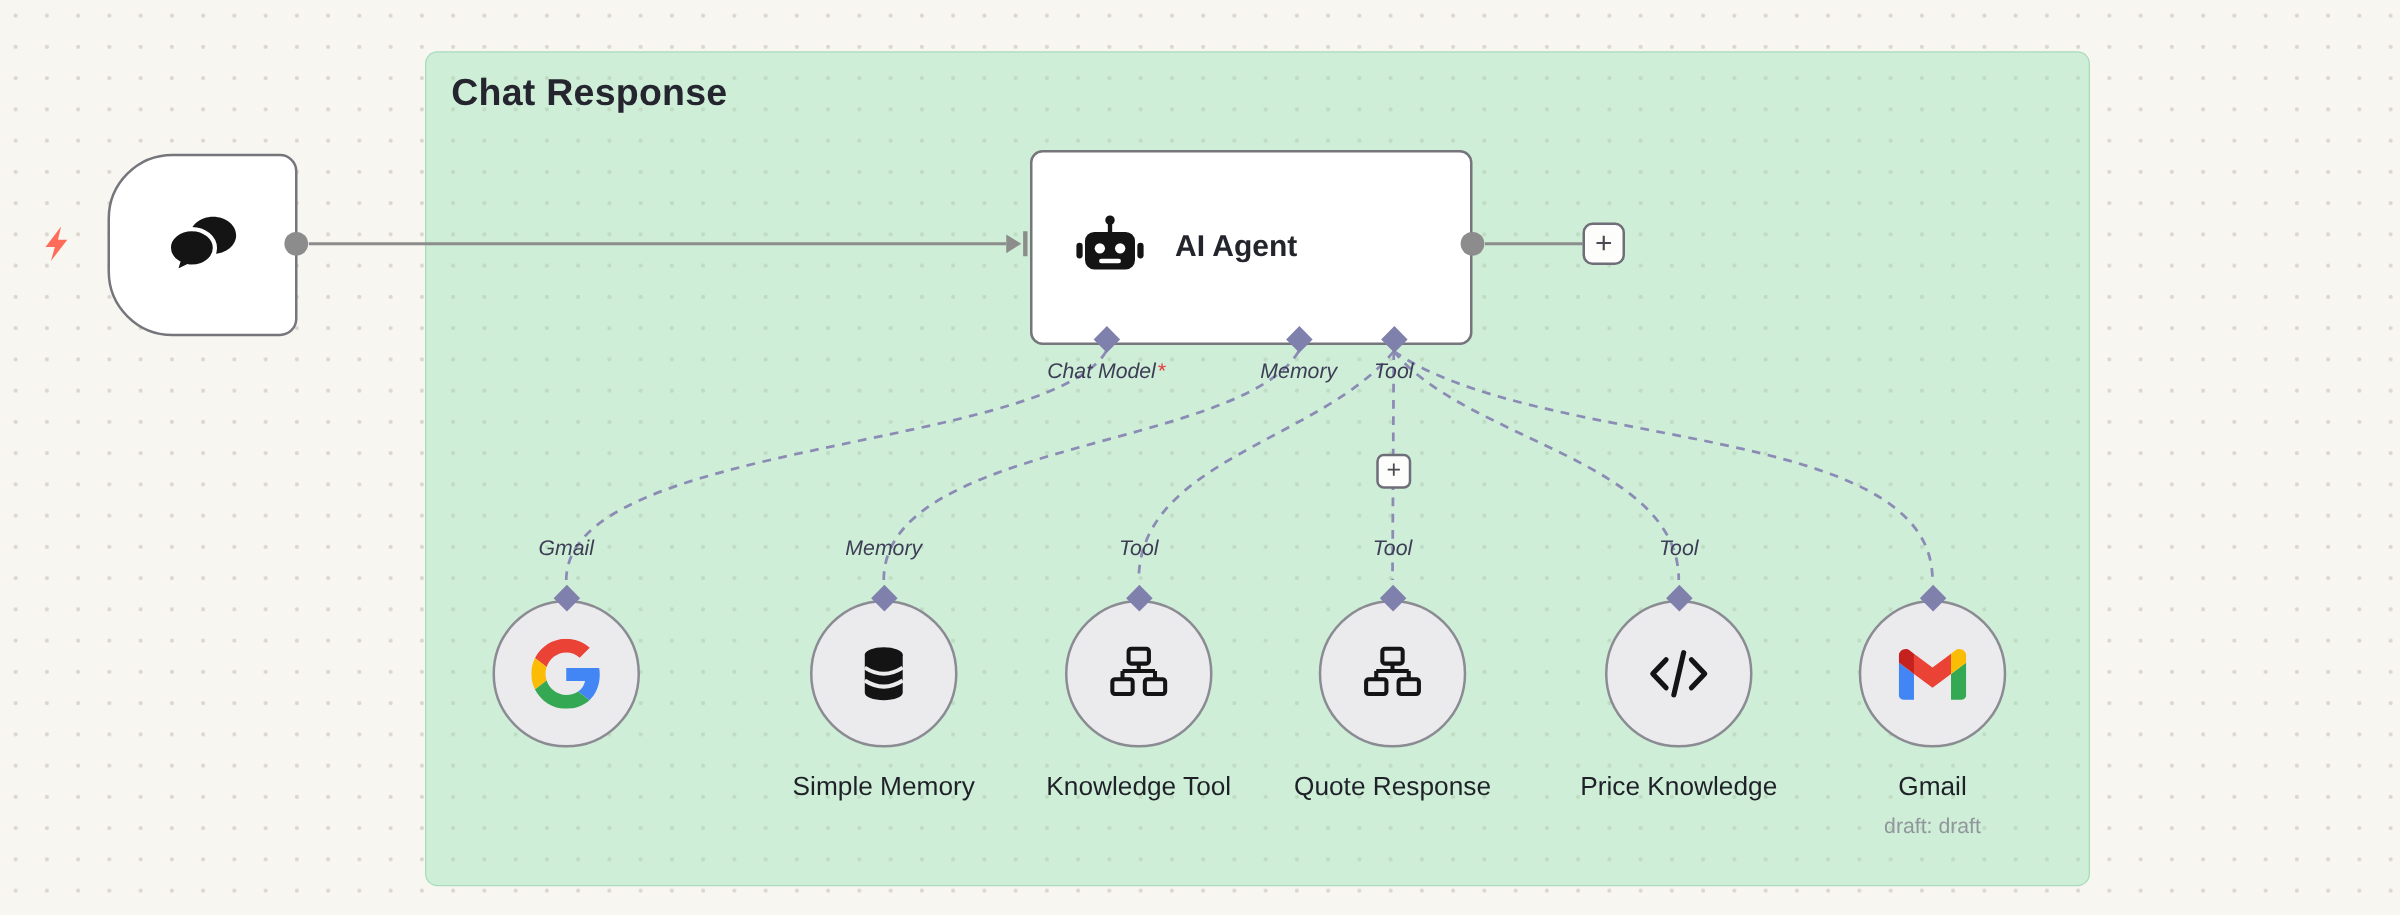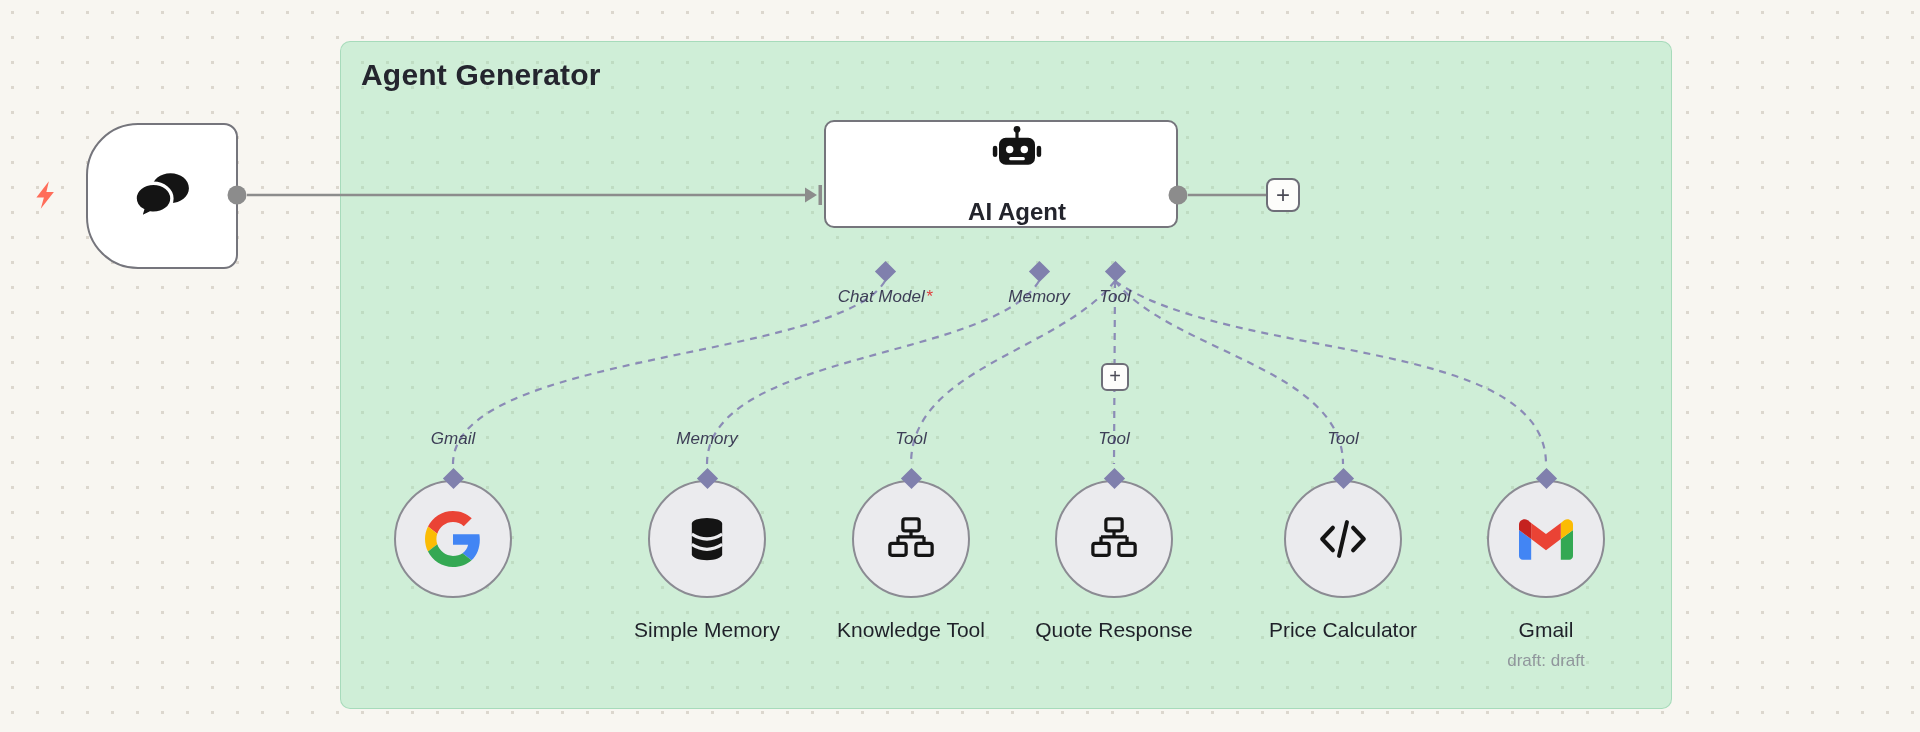--- a/index.html
+++ b/index.html
@@ -21,22 +21,22 @@
     position:absolute; left:20px; top:16px;
     font-size:30px; font-weight:700; color:#24252e; letter-spacing:0.2px;
   }
   .node { position:absolute; background:#fff; border:2px solid #75757c; z-index:2; }
   .trigger-node {
     left:86px; top:123px; width:152px; height:146px;
     border-radius:52px 14px 14px 52px;
     display:flex; align-items:center; justify-content:center;
   }
   .agent-node {
-    left:824px; top:120px; width:354px; height:108px; border-radius:10px;
-    display:flex; align-items:center; gap:22px; padding-left:32px;flex-direction:column;
+    left:824px; top:120px; width:354px; height:156px; border-radius:10px;
+    display:flex; align-items:center; gap:22px; padding-left:32px;
   }
   .agent-label { font-size:24px; font-weight:600; color:#23242c; }
   .bolt { position:absolute; left:32px; top:180px; width:30px; height:30px; z-index:2; }
   .node-caption {
     position:absolute; text-align:center; font-size:20px; line-height:1.35;
     color:#1f2129; z-index:4;
   }
   .trigger-caption { left:52px; top:287px; width:220px; }
   .wires { position:absolute; left:0; top:0; z-index:3; pointer-events:none; }
   .diamond {
@@ -69,21 +69,21 @@
     position:absolute; top:651px; transform:translateX(-50%);
     font-size:17px; color:#90969c; z-index:4; white-space:nowrap;
   }
 </style>
 </head>
 <body>
 
 <div class="canvas">
 
   <div class="group">
-    <div class="group-title">Agent Generator</div>
+    <div class="group-title">Chat Response</div>
   </div>
 
   <svg class="bolt" viewBox="0 0 24 24">
     <path d="M13.5 1 3.5 14h6l-2.5 9 10.5-13.5h-6z" fill="#ff6d5a"></path>
   </svg>
 
   <div class="node trigger-node">
     <svg width="68" height="68" viewBox="0 0 48 48">
       <path d="M30 8c7.2 0 13 4.7 13 10.5S37.2 29 30 29c-.9 0-1.8-.1-2.6-.2L21 32l1.6-4.6C19.3 25.5 17 22.2 17 18.5 17 12.7 22.8 8 30 8z" fill="#141414"></path>
       <path d="M18 15C10.8 15 5 19.7 5 25.5c0 3.4 2 6.5 5.2 8.4L8.5 39.5l7.2-3.5c.7.1 1.5.2 2.3.2 7.2 0 13-4.7 13-10.5S25.2 15 18 15z" fill="#141414" stroke="#ffffff" stroke-width="2.4"></path>
@@ -182,21 +182,21 @@
 
   <div class="subnode" style="left:1284px">
     <svg width="54" height="54" viewBox="0 0 48 48" fill="none" stroke="#141414" stroke-width="3.6" stroke-linecap="round" stroke-linejoin="round">
       <path d="M15 14 L5.5 24 L15 34"></path>
       <path d="M33 14 L42.5 24 L33 34"></path>
       <path d="M27.5 9 L20.5 39"></path>
     </svg>
   </div>
   <div class="diamond" style="left:1335.5px; top:470.5px"></div>
   <div class="port-label" style="left:1343px; top:429px">Tool</div>
-  <div class="subnode-label" style="left:1343px">Price Calculator</div>
+  <div class="subnode-label" style="left:1343px">Price Knowledge</div>
 
   <div class="subnode" style="left:1487px">
     <svg width="54" height="41" viewBox="0 0 52 39">
       <path fill="#4285f4" d="M3.55 39h8.18V19.13L0 10.35v25.1C0 37.4 1.59 39 3.55 39z"></path>
       <path fill="#34a853" d="M40.27 39h8.18c1.96 0 3.55-1.6 3.55-3.55v-25.1l-11.73 8.78z"></path>
       <path fill="#fbbc04" d="M40.27 3.55v15.58L52 10.35V5.32c0-4.38-5-6.88-8.5-4.25z"></path>
       <path fill="#ea4335" d="M11.73 19.13V3.55L26 14.25 40.27 3.55v15.58L26 29.83z"></path>
       <path fill="#c5221f" d="M0 5.32v5.03l11.73 8.78V3.55L8.5 1.07C5-1.56 0 .94 0 5.32z"></path>
     </svg>
   </div>

